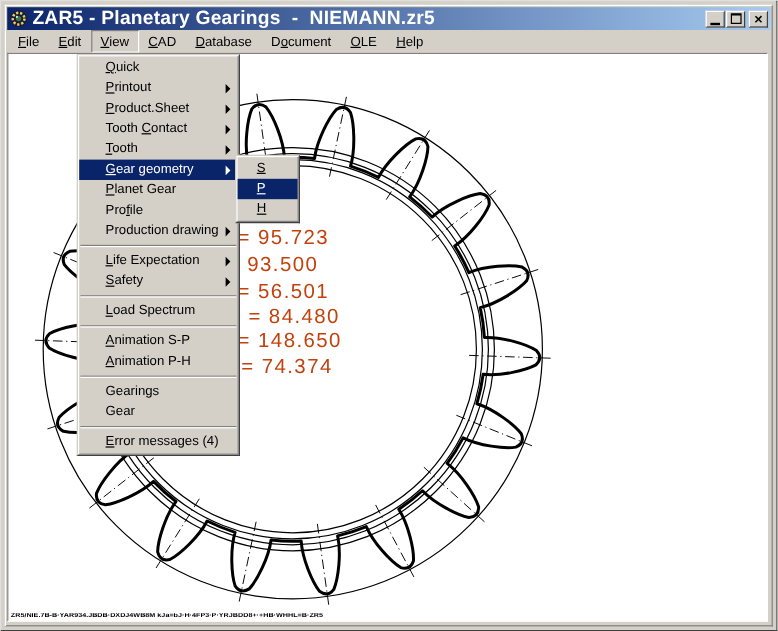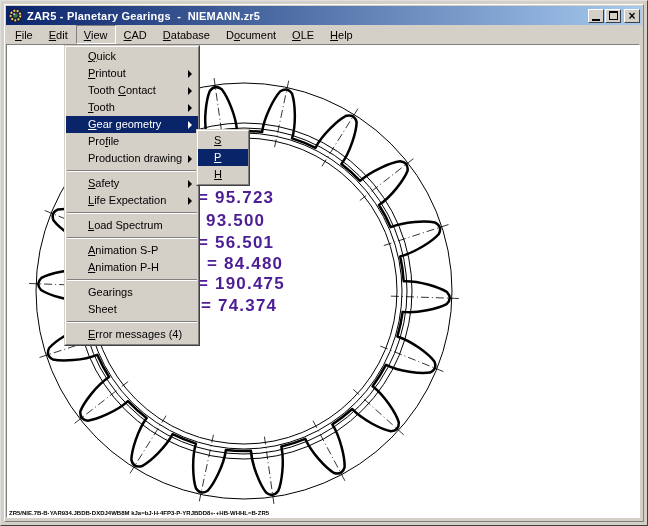--- a/index.html
+++ b/index.html
@@ -9,41 +9,41 @@
   .window{position:relative;width:648px;height:526px;background:var(--face,#d4d0c8);
     border:1px solid;border-color:#dfdfdf #404040 #404040 #dfdfdf;padding:3px;}
   .window-inner{position:relative;width:100%;height:100%;
     border:1px solid;border-color:#ffffff #808080 #808080 #ffffff;padding:1px;}
 
   
   .titlebar{height:19px;display:flex;align-items:center;
     background:linear-gradient(to right,var(--accent,#0a246a),#a6caf0);
     padding:0 2px;color:#fff;}
   .app-icon{width:15px;height:15px;margin-right:4px;flex:0 0 auto;}
-  .title-text{font-size:11px;font-weight:bold;white-space:pre;letter-spacing:.2px;
+  .title-text{font-size:16px;font-weight:bold;white-space:pre;letter-spacing:.2px;
     flex:1 1 auto;overflow:hidden;}
   .tb-btn{width:16px;height:14px;margin-left:1px;background:#d4d0c8;position:relative;
     border:1px solid;border-color:#ffffff #404040 #404040 #ffffff;
     display:flex;align-items:center;justify-content:center;padding:0;}
   .tb-btn.close{margin-left:3px;}
   .glyph-min{width:8px;height:2px;background:#000;margin-top:8px;}
   .glyph-max{width:9px;height:9px;border:1px solid #000;border-top:2px solid #000;}
   .glyph-close{font-size:12px;font-weight:bold;color:#000;line-height:10px;font-family:"Liberation Sans",sans-serif;}
 
   
   .menubar{height:19px;display:flex;align-items:stretch;padding-left:1px;font-size:11px;}
   .menubar-item{display:flex;align-items:center;padding:0 7px;border:1px solid transparent;cursor:default;}
   .menubar-item.pressed{border-color:#808080 #ffffff #ffffff #808080;background:var(--face,#d4d0c8);}
   u{text-decoration:underline;}
 
   
   .client{position:relative;width:634px;height:474px;background:#ffffff;
     border:1px solid;border-color:#808080 #ffffff #ffffff #808080;overflow:hidden;}
   .client svg{position:absolute;left:0;top:0;z-index:1;}
-  .dval{position:absolute;z-index:2;font-size:17px;letter-spacing:1.2px;color:#4c1d95;white-space:pre;font-weight:bold;}
+  .dval{position:absolute;z-index:2;font-size:17px;letter-spacing:1.2px;color:#c2410c;white-space:pre;}
   .drawing-footer{position:absolute;left:2px;top:466px;width:262px;height:7px;z-index:2;
     font-size:6px;line-height:6px;letter-spacing:0;color:#000;white-space:nowrap;overflow:hidden;
     transform:scaleY(.85);transform-origin:0 0;font-weight:bold;}
 
   
   .menu-panel{position:absolute;z-index:10;background:var(--face,#d4d0c8);
     border:1px solid;border-color:#d4d0c8 #404040 #404040 #d4d0c8;}
   .menu-panel-inner{border:1px solid;border-color:#ffffff #808080 #808080 #ffffff;padding:1px 0;}
   .view-menu{left:57px;top:0;width:136px;}
   .menu-item{position:relative;height:17px;line-height:17px;font-size:11px;color:#000;
@@ -119,45 +119,47 @@
           <line x1="257.46" y1="391.57" x2="267.06" y2="459.90" stroke="#000000" stroke-width="0.8" stroke-dasharray="8 3 1 3"></line>
           <line x1="306.01" y1="375.79" x2="338.41" y2="436.72" stroke="#000000" stroke-width="0.8" stroke-dasharray="8 3 1 3"></line>
           <line x1="346.24" y1="344.36" x2="397.52" y2="390.53" stroke="#000000" stroke-width="0.8" stroke-dasharray="8 3 1 3"></line>
           <line x1="373.30" y1="301.07" x2="437.27" y2="326.92" stroke="#000000" stroke-width="0.8" stroke-dasharray="8 3 1 3"></line>
         </svg>
       <div>
           <div class="dval" style="left: 191px; top: 143px;">= 95.723</div>
           <div class="dval" style="left: 199px; top: 166px;">93.500</div>
           <div class="dval" style="left: 191px; top: 188px;">= 56.501</div>
           <div class="dval" style="left: 188px; top: 209px; margin-left: 12px;">= 84.480</div>
-          <div class="dval" style="left: 191px; top: 229px;">= 190.475</div>
+          <div class="dval" style="left: 191px; top: 229px;">= 148.650</div>
           <div class="dval" style="left: 194px; top: 251px;">= 74.374</div>
         </div>
       <div class="drawing-footer">ZR5/NIE.7B-B·YAR934.JBDB·DXDJ4WB8M  kJa=bJ·H·4FP3·P·YRJBDD8+·+HB·WHHL=B·ZR5</div>
 
       <div class="menu-panel view-menu">
         <div class="menu-panel-inner">
             <div class="menu-item"><u>Q</u>uick</div>
             <div class="menu-item"><u>P</u>rintout<span class="sub-arrow"></span></div>
+            <div class="menu-item"><u>P</u>roduct.Sheet<span class="sub-arrow"></span></div>
             <div class="menu-item">Tooth <u>C</u>ontact<span class="sub-arrow"></span></div>
             <div class="menu-item"><u>T</u>ooth<span class="sub-arrow"></span></div>
             <div class="menu-item hl"><u>G</u>ear geometry<span class="sub-arrow"></span></div>
+            <div class="menu-item"><u>P</u>lanet Gear</div>
             <div class="menu-item">Pro<u>f</u>ile</div>
             <div class="menu-item">Production drawing<span class="sub-arrow"></span></div>
             <div class="menu-sep"></div>
+            <div class="menu-item"><u>L</u>ife Expectation<span class="sub-arrow"></span></div>
             <div class="menu-item"><u>S</u>afety<span class="sub-arrow"></span></div>
-            <div class="menu-item"><u>L</u>ife Expectation<span class="sub-arrow"></span></div>
             <div class="menu-sep"></div>
             <div class="menu-item"><u>L</u>oad Spectrum</div>
             <div class="menu-sep"></div>
             <div class="menu-item"><u>A</u>nimation S-P</div>
             <div class="menu-item"><u>A</u>nimation P-H</div>
             <div class="menu-sep"></div>
             <div class="menu-item">Gearings</div>
-            <div class="menu-item">Sheet</div>
+            <div class="menu-item">Gear</div>
             <div class="menu-sep"></div>
             <div class="menu-item"><u>E</u>rror messages (4)</div>
           </div>
       </div>
 
       <div class="menu-panel gear-submenu">
         <div class="menu-panel-inner">
             <div class="menu-item"><u>S</u></div>
             <div class="menu-item hl"><u>P</u></div>
             <div class="menu-item"><u>H</u></div>

